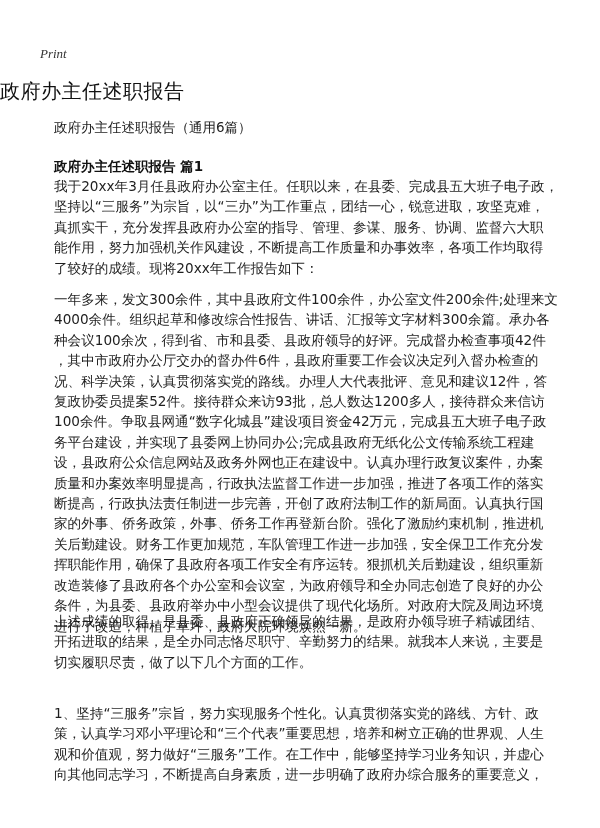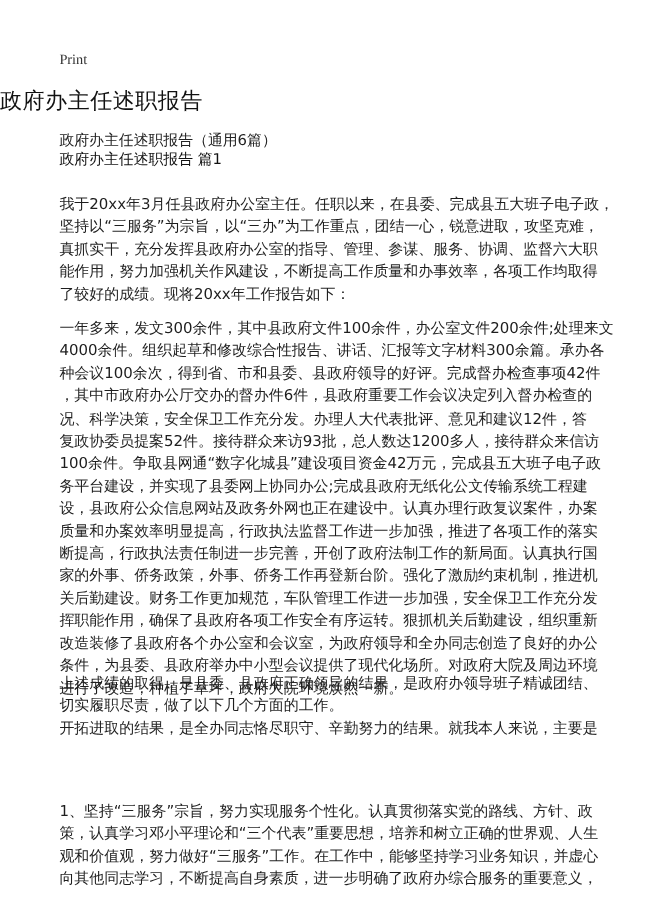--- a/index.html
+++ b/index.html
@@ -1,31 +1,31 @@
 <!DOCTYPE html>
 <html><head>
 <meta charset="utf-8">
 <style>
   html, body { margin: 0; padding: 0; background: #ffffff; }
   body { width: 600px; height: 828px; overflow: hidden; position: relative;
          font-family: "DejaVu Sans", "Liberation Sans", sans-serif; color: #1a1a1a; }
   .page { position: absolute; left: 0; top: 0; width: 600px; height: 828px; }
-  .print { position: absolute; left: 54px; top: 46px; font-family: "Liberation Serif", "DejaVu Serif", serif;
-           font-size: 13px; color: #333; }
+  .print { position: absolute; left: 40px; top: 46px; font-family: "Liberation Serif", "DejaVu Serif", serif;
+           font-size: 13px; color: #333; font-style: italic; }
   .title { position: absolute; left: 0; top: 78px; width: 600px; text-align: left;
            font-size: 20px; color: #111; letter-spacing: 0.5px; }
   .subtitle { position: absolute; left: 54px; top: 119px; font-size: 13.5px; color: #222; }
-  .section-heading { position: absolute; left: 54px; top: 136px; font-size: 13.5px; font-weight: normal; color: #111; }
+  .section-heading { position: absolute; left: 54px; top: 158px; font-size: 13.5px; font-weight: bold; color: #111; }
   .para { position: absolute; left: 54px; width: 500px; font-size: 13.6px; line-height: 20.4px; color: #1e1e1e;
           white-space: nowrap; }
   .para .ln { display: block; }
   #p1 { top: 176px; }
   #p2 { top: 289px; }
   #p3 { top: 611px; }
-  #p4 { top: 703px; margin-top: 25px; }
+  #p4 { top: 703px; }
 </style>
 </head>
 <body>
 
 <div class="page">
   <div class="print">Print</div>
   <div class="title">政府办主任述职报告</div>
   <div class="subtitle">政府办主任述职报告（通用6篇）</div>
   <div class="section-heading">政府办主任述职报告 篇1</div>
 
@@ -35,39 +35,39 @@
     <span class="ln">真抓实干，充分发挥县政府办公室的指导、管理、参谋、服务、协调、监督六大职</span>
     <span class="ln">能作用，努力加强机关作风建设，不断提高工作质量和办事效率，各项工作均取得</span>
     <span class="ln">了较好的成绩。现将20xx年工作报告如下：</span>
   </div>
 
   <div class="para" id="p2">
     <span class="ln">一年多来，发文300余件，其中县政府文件100余件，办公室文件200余件;处理来文</span>
     <span class="ln">4000余件。组织起草和修改综合性报告、讲话、汇报等文字材料300余篇。承办各</span>
     <span class="ln">种会议100余次，得到省、市和县委、县政府领导的好评。完成督办检查事项42件</span>
     <span class="ln">，其中市政府办公厅交办的督办件6件，县政府重要工作会议决定列入督办检查的</span>
-    <span class="ln">况、科学决策，安全保卫工作充分发。办理人大代表批评、意见和建议12件，答</span>
+    <span class="ln">况、科学决策，认真贯彻落实党的路线。办理人大代表批评、意见和建议12件，答</span>
     <span class="ln">复政协委员提案52件。接待群众来访93批，总人数达1200多人，接待群众来信访</span>
     <span class="ln">100余件。争取县网通“数字化城县”建设项目资金42万元，完成县五大班子电子政</span>
     <span class="ln">务平台建设，并实现了县委网上协同办公;完成县政府无纸化公文传输系统工程建</span>
     <span class="ln">设，县政府公众信息网站及政务外网也正在建设中。认真办理行政复议案件，办案</span>
     <span class="ln">质量和办案效率明显提高，行政执法监督工作进一步加强，推进了各项工作的落实</span>
     <span class="ln">断提高，行政执法责任制进一步完善，开创了政府法制工作的新局面。认真执行国</span>
     <span class="ln">家的外事、侨务政策，外事、侨务工作再登新台阶。强化了激励约束机制，推进机</span>
     <span class="ln">关后勤建设。财务工作更加规范，车队管理工作进一步加强，安全保卫工作充分发</span>
     <span class="ln">挥职能作用，确保了县政府各项工作安全有序运转。狠抓机关后勤建设，组织重新</span>
     <span class="ln">改造装修了县政府各个办公室和会议室，为政府领导和全办同志创造了良好的办公</span>
     <span class="ln">条件，为县委、县政府举办中小型会议提供了现代化场所。对政府大院及周边环境</span>
     <span class="ln">进行了改造，种植了草坪，政府大院环境焕然一新。</span>
   </div>
 
   <div class="para" id="p3">
     <span class="ln">上述成绩的取得，是县委、县政府正确领导的结果，是政府办领导班子精诚团结、</span>
+    <span class="ln">开拓进取的结果，是全办同志恪尽职守、辛勤努力的结果。就我本人来说，主要是</span>
     <span class="ln">切实履职尽责，做了以下几个方面的工作。</span>
-    <span class="ln">开拓进取的结果，是全办同志恪尽职守、辛勤努力的结果。就我本人来说，主要是</span>
   </div>
 
   <div class="para" id="p4">
     <span class="ln">1、坚持“三服务”宗旨，努力实现服务个性化。认真贯彻落实党的路线、方针、政</span>
     <span class="ln">策，认真学习邓小平理论和“三个代表”重要思想，培养和树立正确的世界观、人生</span>
     <span class="ln">观和价值观，努力做好“三服务”工作。在工作中，能够坚持学习业务知识，并虚心</span>
     <span class="ln">向其他同志学习，不断提高自身素质，进一步明确了政府办综合服务的重要意义，</span>
   </div>
 </div>
 

